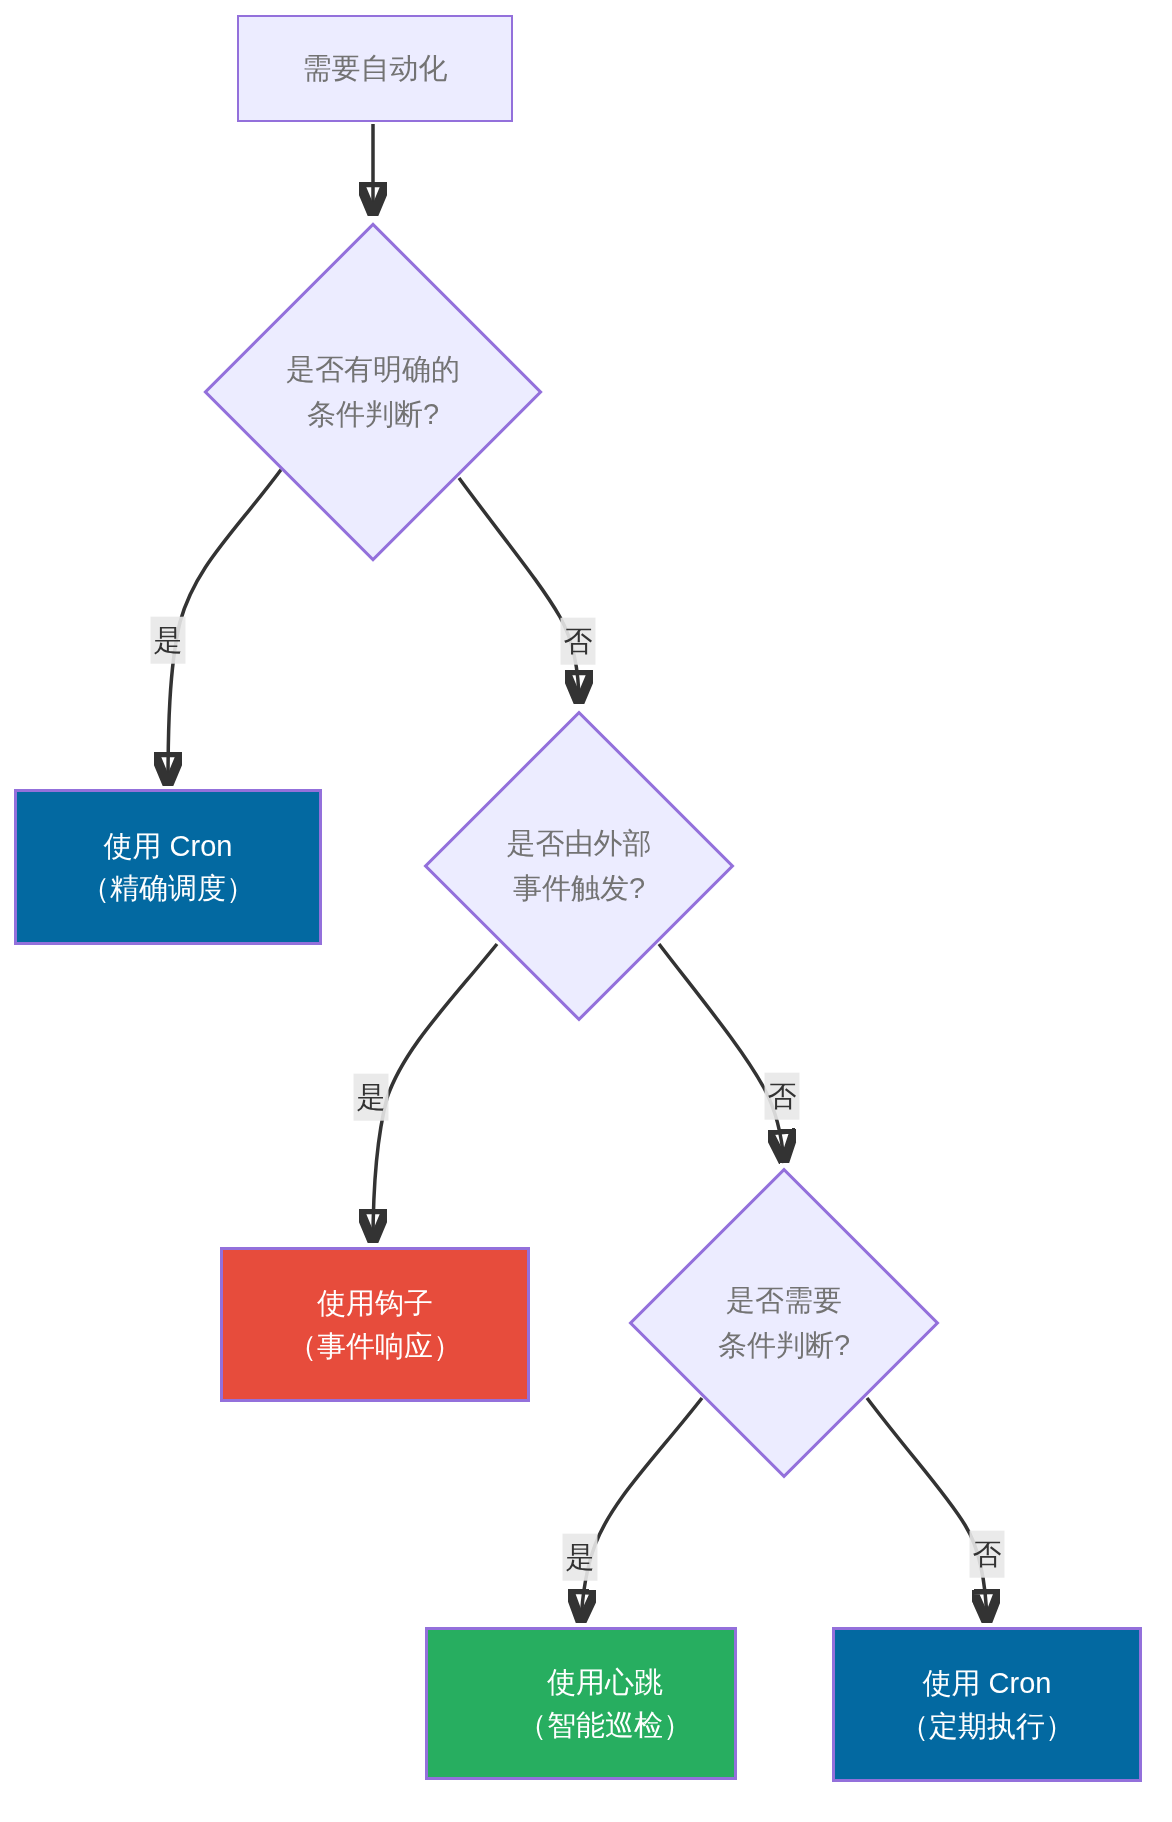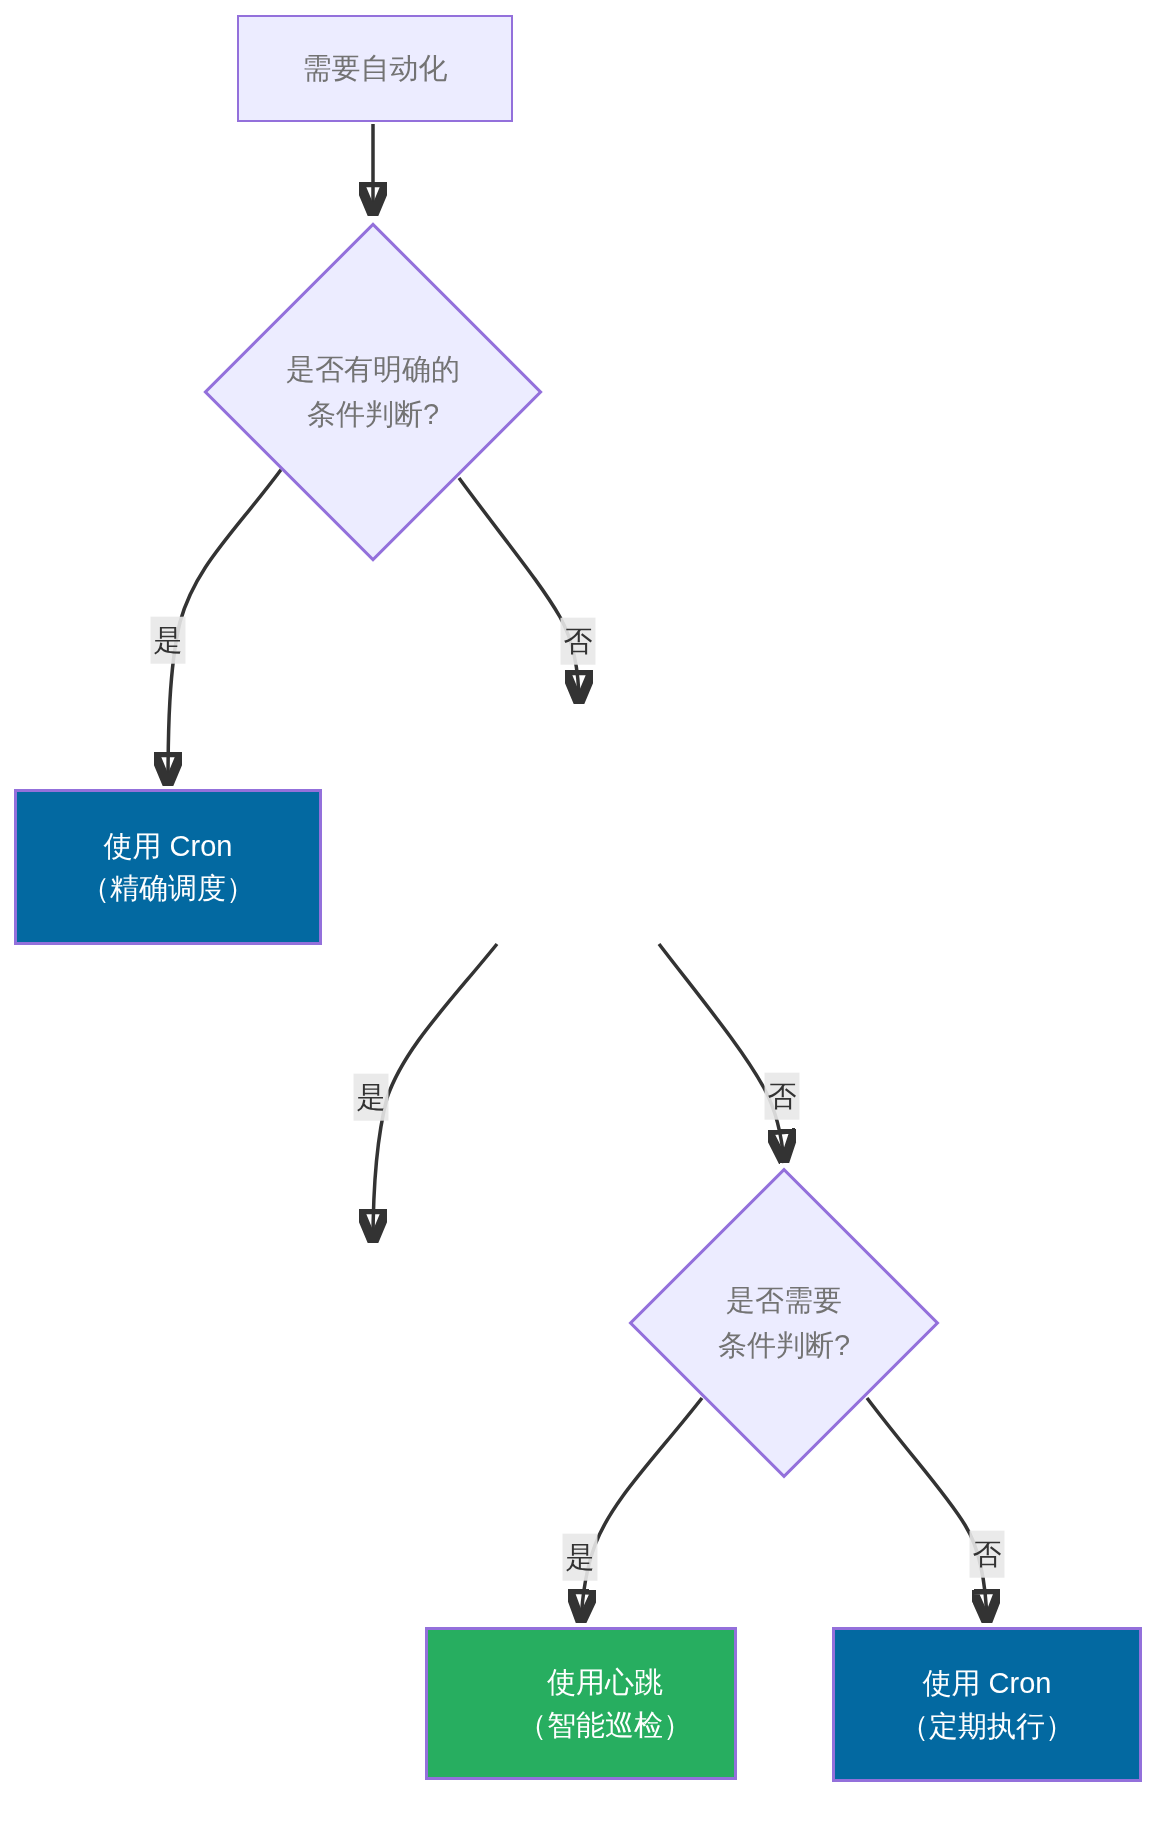--- a/index.html
+++ b/index.html
@@ -101,21 +101,34 @@
     </div>
   </div>
 
   <div class="node node-result fill-blue" style="left:14px; top:789px; width:308px; height:156px;">
     <div class="node-label">
       <div>使用 Cron</div>
       <div>（精确调度）</div>
     </div>
   </div>
 
+  <div class="node node-diamond" style="left:423px; top:710px; width:312px; height:312px;">
+    <div class="diamond-shape" style="width:220px; height:220px;"></div>
+    <div class="node-label">
+      <div>是否由外部</div>
+      <div>事件触发?</div>
+    </div>
+  </div>
 
+  <div class="node node-result fill-red" style="left:220px; top:1247px; width:310px; height:155px;">
+    <div class="node-label">
+      <div>使用钩子</div>
+      <div>（事件响应）</div>
+    </div>
+  </div>
 
   <div class="node node-diamond" style="left:628px; top:1167px; width:312px; height:312px;">
     <div class="diamond-shape" style="width:220px; height:220px;"></div>
     <div class="node-label">
       <div>是否需要</div>
       <div>条件判断?</div>
     </div>
   </div>
 
   <div class="node node-result fill-green" style="left:425px; top:1627px; width:312px; height:153px;">

